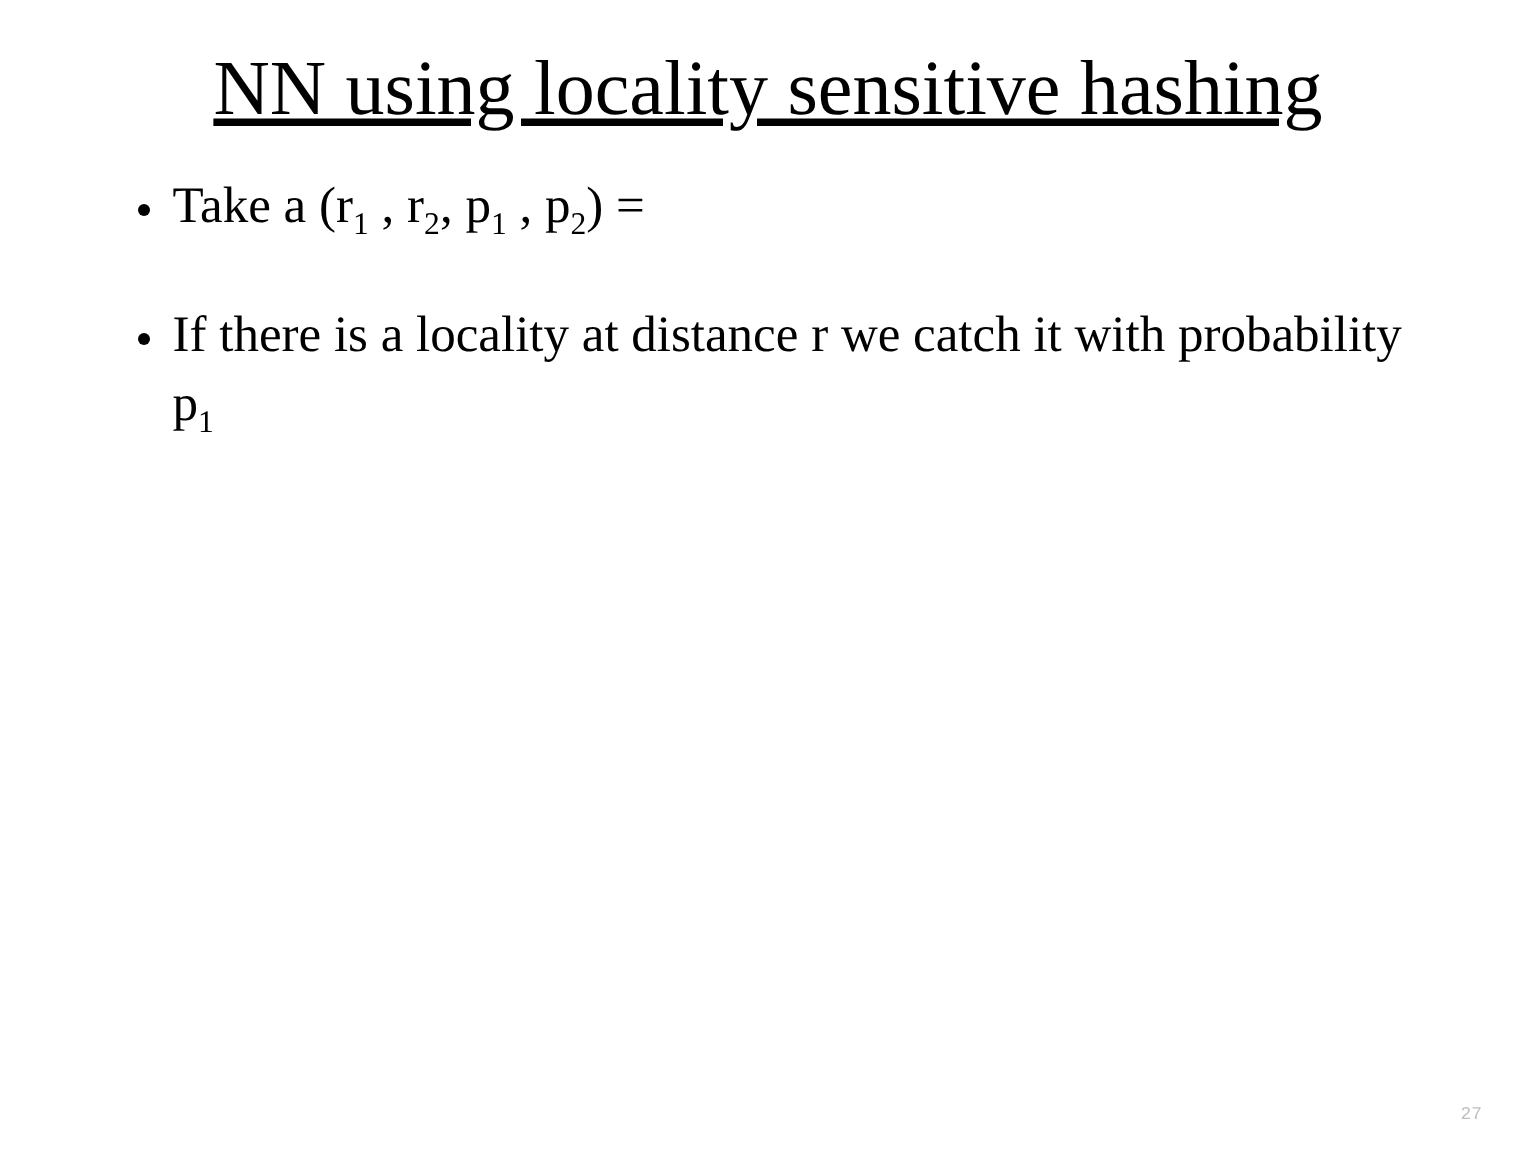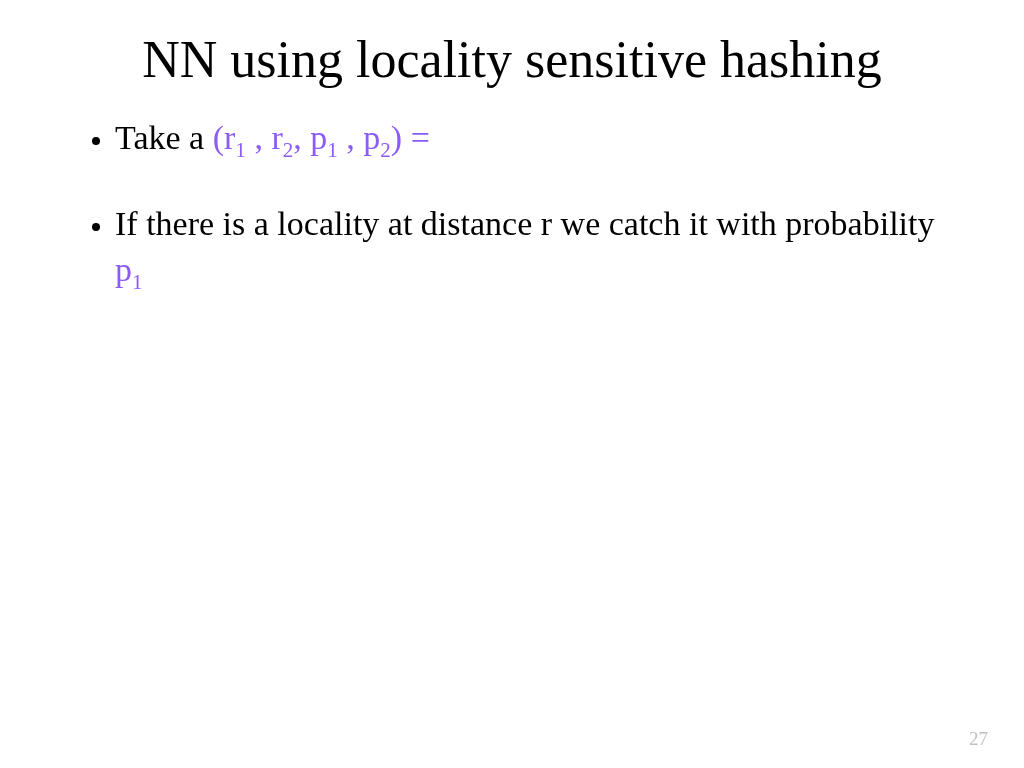--- a/index.html
+++ b/index.html
@@ -18,56 +18,57 @@
     position: relative;
     box-sizing: border-box;
     padding: 20px 60px 40px 60px;
   }
   .title {
     text-align: center;
     font-size: 52px;
     line-height: 1.15;
     margin: 10px 0 25px 0;
     font-weight: normal;
+    text-decoration: underline;
   }
   ul.body {
     list-style: disc;
     padding-left: 55px;
     margin: 0;
   }
   ul.body > li {
     font-size: 34px;
     line-height: 1.35;
     margin-bottom: 40px;
   }
   ul.body > li::marker {
     font-family: Arial, sans-serif;
     font-size: 26px;
   }
   .indent-line {
     font-size: 34px;
     line-height: 1.35;
     margin: 4px 0 40px 20px;
   }
-  .red { color: #8b5cf6; }
+  .red { color: #000000; }
   sub {
     font-size: 0.62em;
     vertical-align: sub;
     line-height: 0;
   }
   .eps {
     font-family: "Times New Roman", serif;
   }
   .page-num {
     position: absolute;
     bottom: 18px;
     right: 36px;
     color: #bfbfbf;
-    font-family: Liberation Serif, serif;
-    font-size: 19px;
+    font-family: Liberation Mono, monospace;
+    font-size: 12px;
     margin-left: 15px;
   }
 </style>
 </head>
 <body>
 
 <div class="slide">
 
   <h1 class="title">NN using locality sensitive hashing</h1>
 

